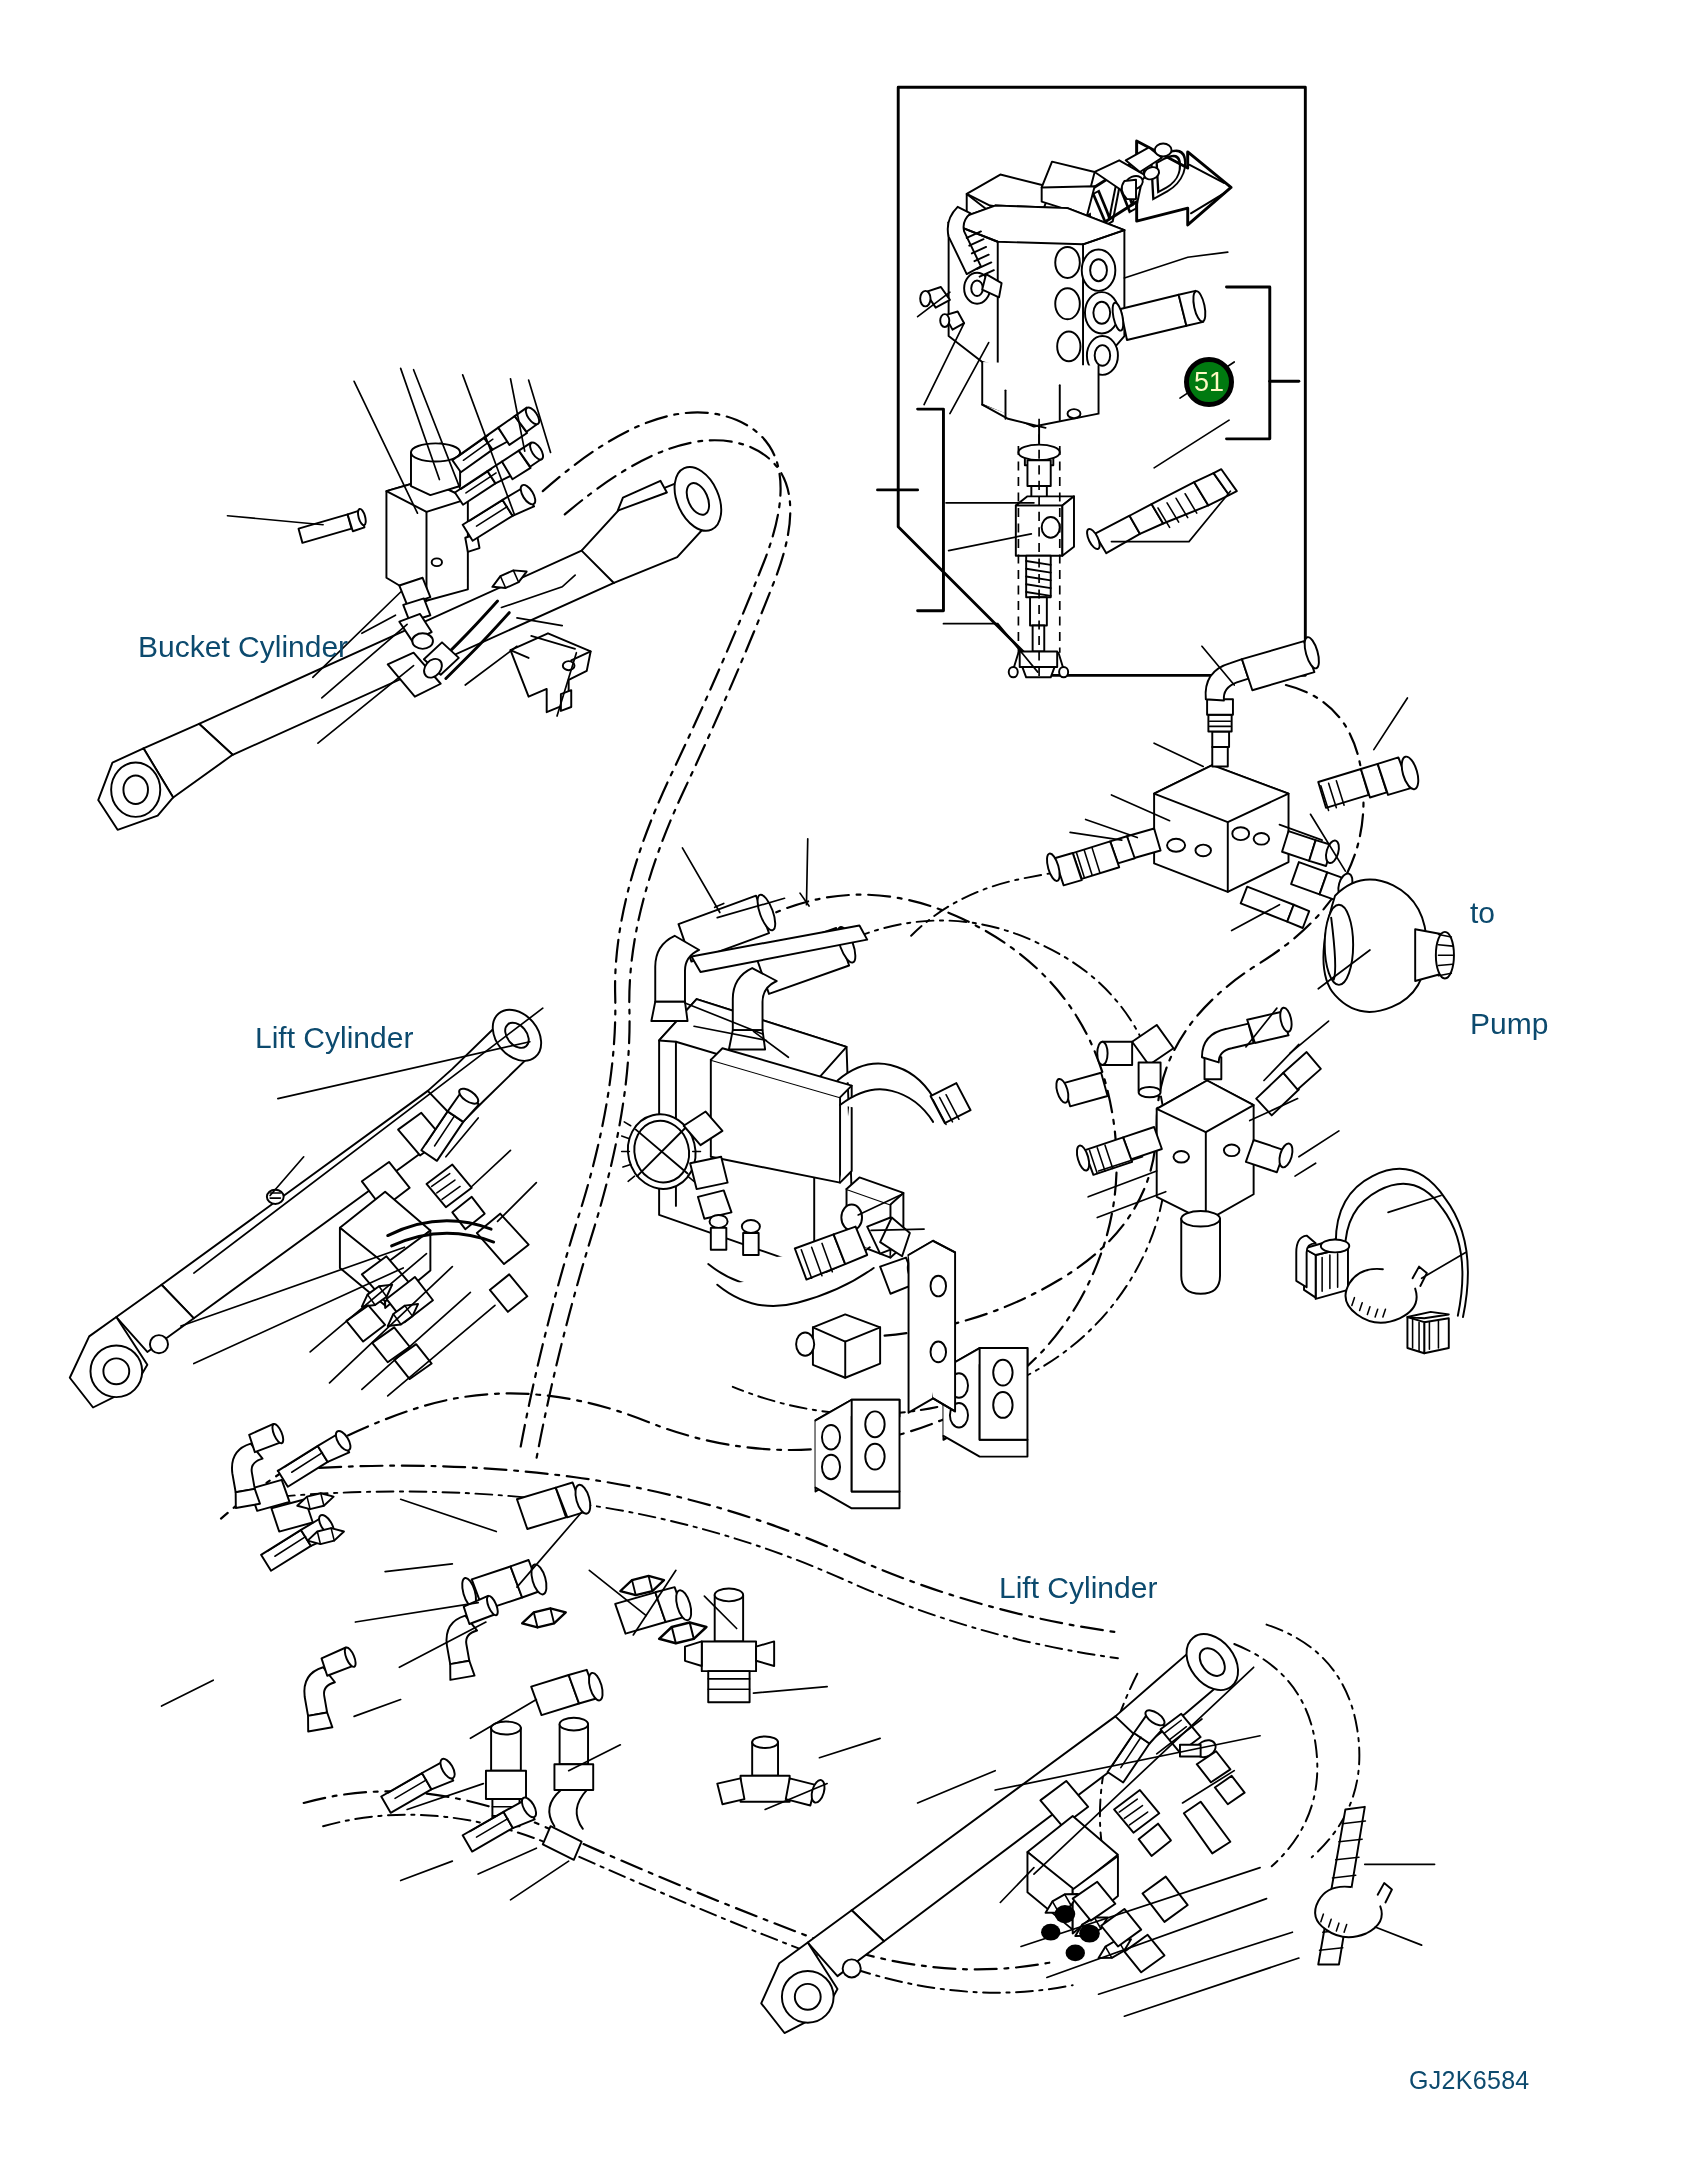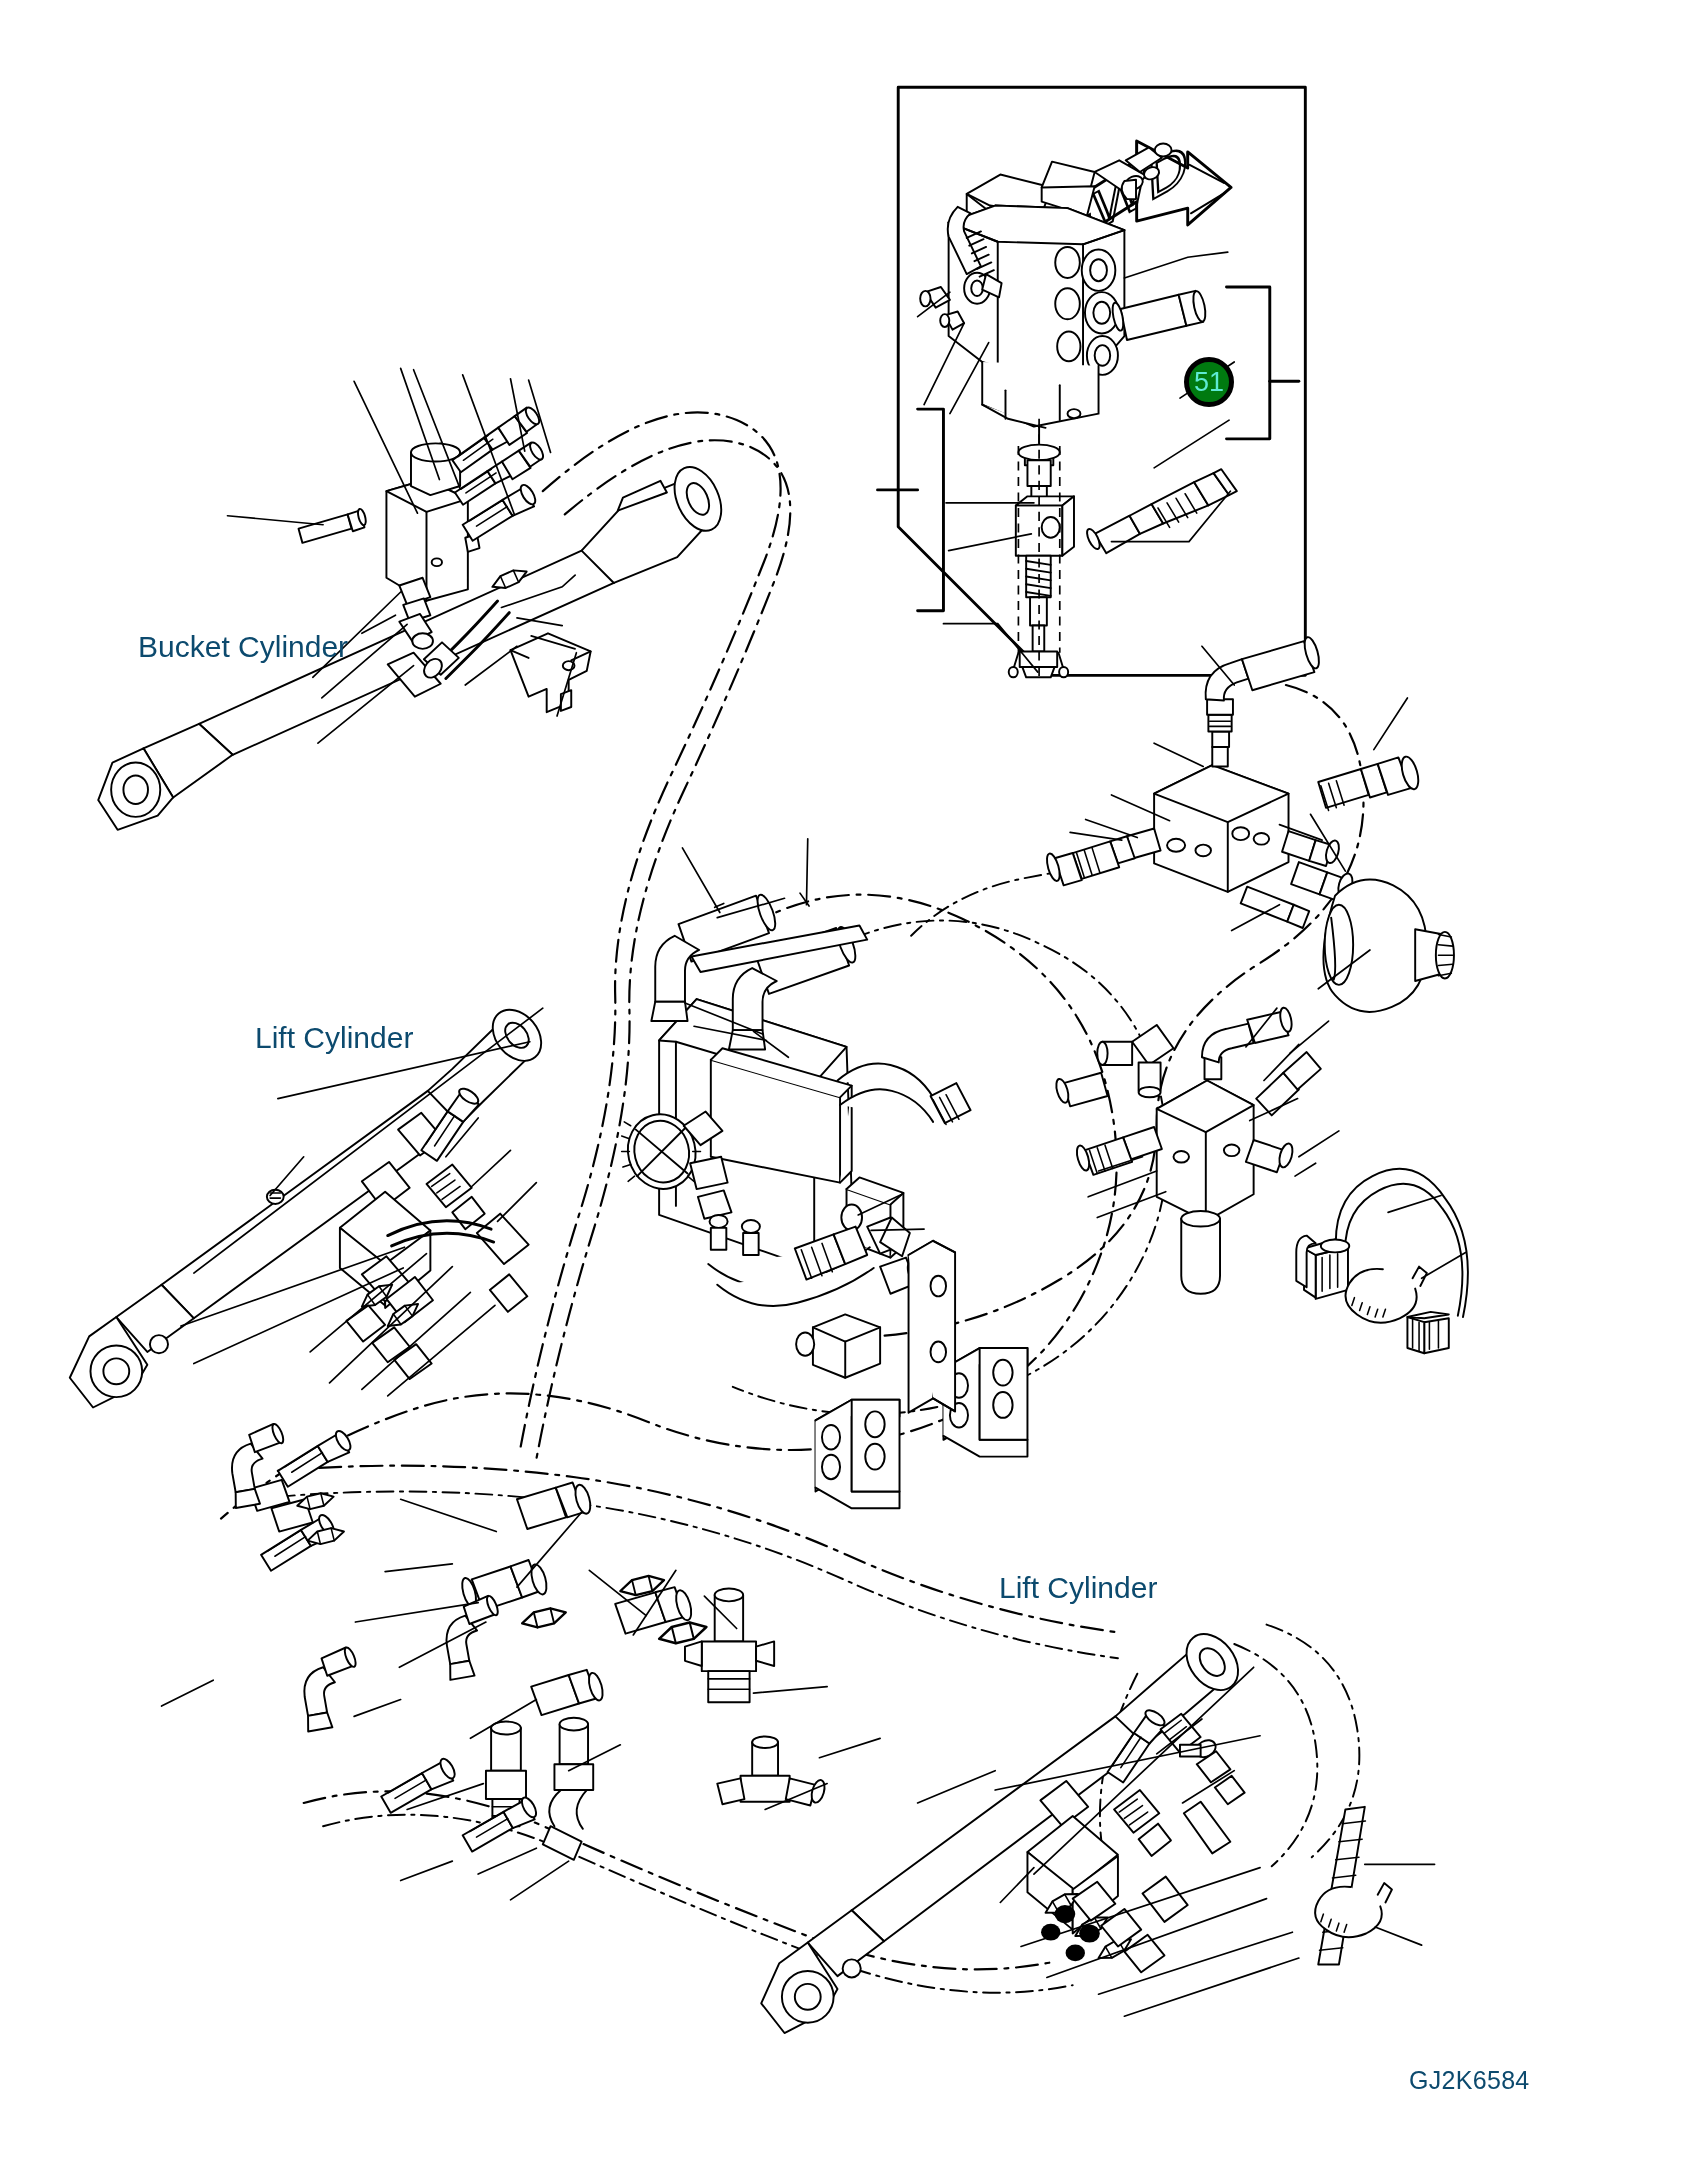--- a/index.html
+++ b/index.html
@@ -9,21 +9,21 @@
   #art{position:absolute;left:0;top:0;width:1684px;height:2183px;}
   .lbl{position:absolute;color:#0c4a6e;font-family:"Liberation Sans", sans-serif;white-space:pre;}
   .lbl-bucket{left:138px;top:630px;font-size:30px;}
   .lbl-lift1{left:255px;top:1021px;font-size:30px;}
   .lbl-lift2{left:999px;top:1571px;font-size:30px;}
   .lbl-pump{left:1470px;top:820px;font-size:30px;line-height:37px;}
   .lbl-dwg{left:1409px;top:2066px;font-size:25px;letter-spacing:0.3px;}
   .badge{position:absolute;left:1184px;top:357px;width:50px;height:50px;border-radius:50%;
          background:#007a10;border:5.8px solid #000;box-sizing:border-box;
          display:flex;align-items:center;justify-content:center;}
-  .badge span{color:#5eead4;font-size:27px;font-family:"Liberation Sans", sans-serif;line-height:1;}
+  .badge span{color:#fef9c3;font-size:27px;font-family:"Liberation Sans", sans-serif;line-height:1;}
 </style>
 </head>
 <body>
 
 <div id="page">
 
   <svg id="art" viewBox="0 0 2606 3378" xmlns="http://www.w3.org/2000/svg">
     <defs>
       <style>
         .s{fill:none;stroke:#000;stroke-width:3;stroke-linecap:round;stroke-linejoin:round;}
@@ -741,20 +741,24 @@
     </g>
 
   </svg>
 
   <div class="lbl lbl-bucket">Bucket Cylinder</div>
 
   <div class="lbl lbl-lift1">Lift Cylinder</div>
 
   <div class="lbl lbl-lift2">Lift Cylinder</div>
 
+  <div class="lbl lbl-pump">
+    <div>to</div>
+    <div>Pump</div>
+  </div>
 
   <div class="lbl lbl-dwg">GJ2K6584</div>
 
   <div class="badge">
     <span>51</span>
   </div>
 
 </div>
 
 

